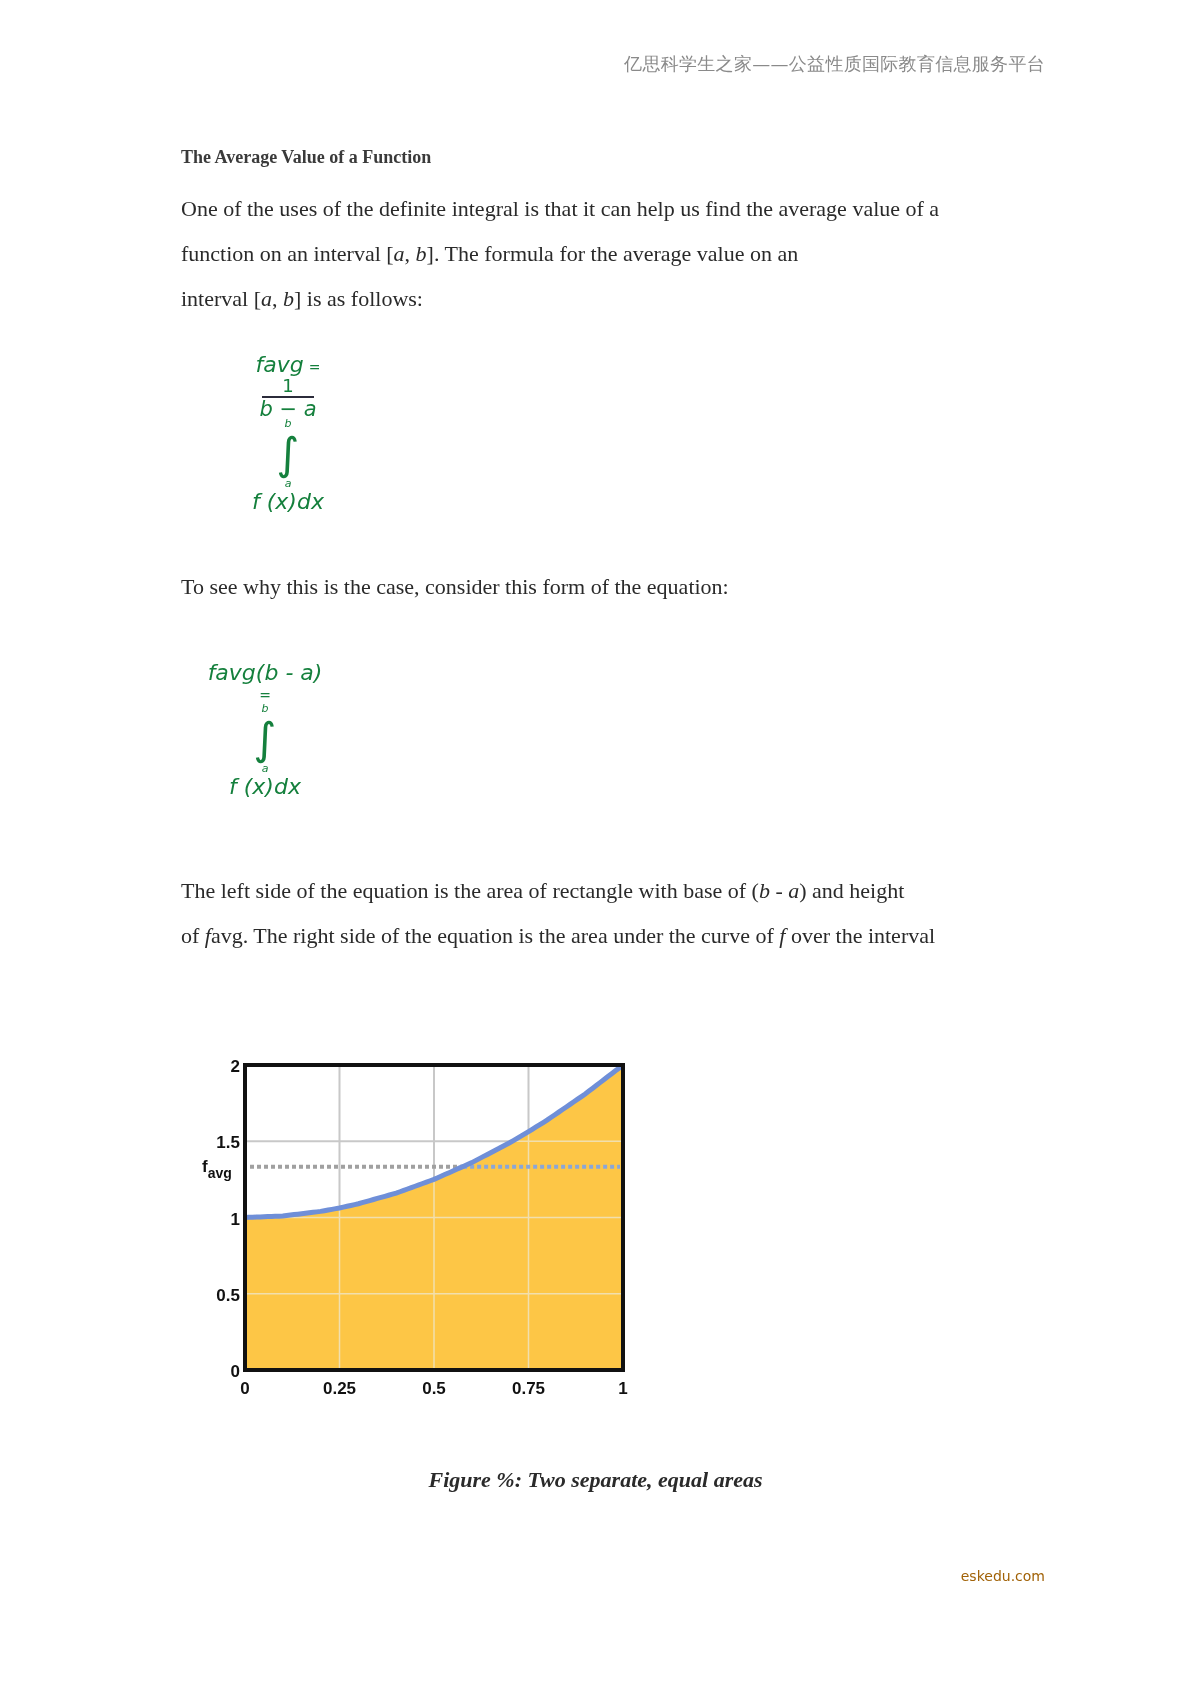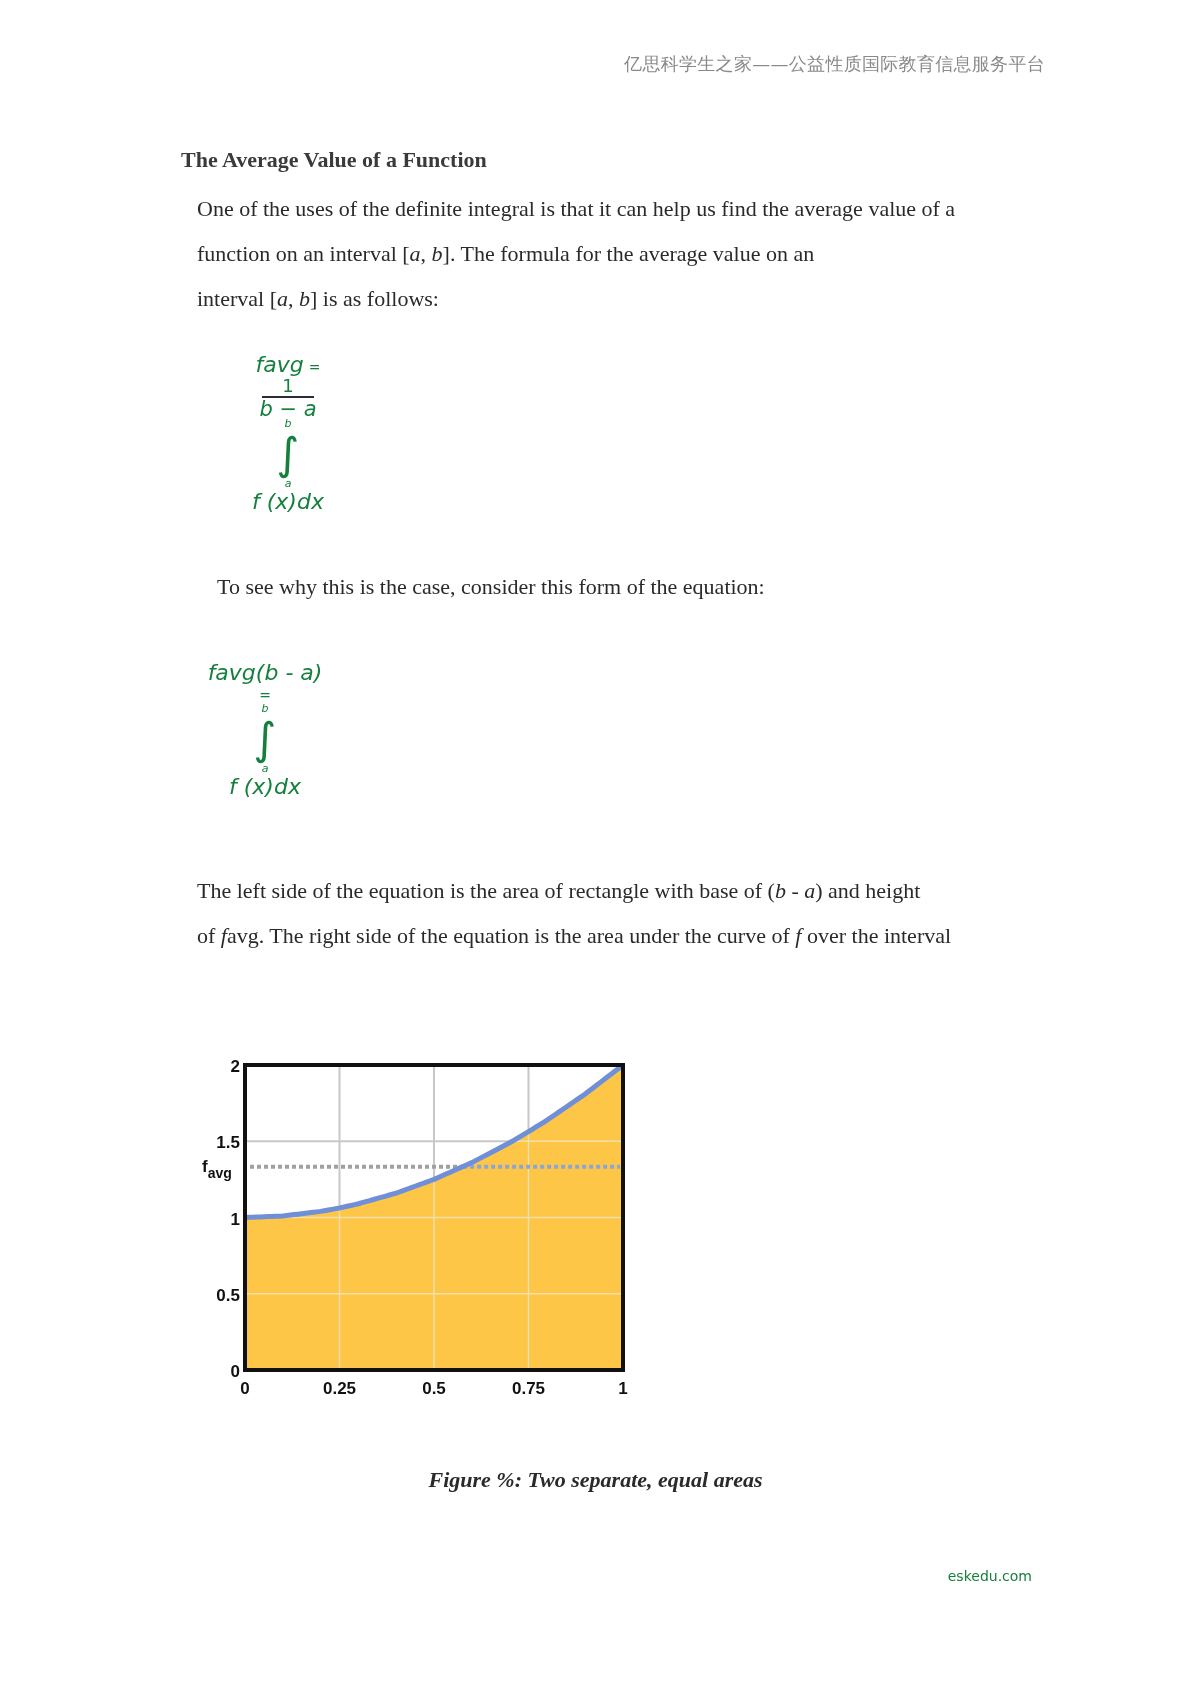--- a/index.html
+++ b/index.html
@@ -1,24 +1,24 @@
 <!DOCTYPE html>
 <html><head>
 <meta charset="utf-8">
 <style>
   html, body { margin: 0; padding: 0; background: #ffffff; }
   body { width: 1191px; height: 1684px; position: relative; overflow: hidden; }
   .header { position: absolute; top: 52px; right: 146px; font-family: "DejaVu Sans", sans-serif; font-size: 18px; color: #8a8a8a; letter-spacing: 0.3px; }
-  .footer { position: absolute; top: 1568px; right: 159px; font-family: "DejaVu Sans", sans-serif; font-size: 14px; color: #15803d; }
+  .footer { position: absolute; top: 1568px; right: 146px; font-family: "DejaVu Sans", sans-serif; font-size: 14px; color: #a16207; }
   .content { position: absolute; left: 181px; top: 0; width: 840px; font-family: "Liberation Serif", serif; color: #2a2a2a; }
-  .title { position: absolute; top: 147px; left: 0; font-size: 22px; font-weight: bold; color: #3a3a3a; white-space: nowrap; }
+  .title { position: absolute; top: 147px; left: 0; font-size: 18px; font-weight: bold; color: #3a3a3a; white-space: nowrap; }
   .para { position: absolute; left: 0; font-size: 22px; line-height: 45px; white-space: nowrap; }
-  .para .line { display: block; margin-left: 16px; }
+  .para .line { display: block; }
   .p1 { top: 186px; }
-  .p2 { top: 572px; line-height: 30px; margin-left: 36px; }
+  .p2 { top: 572px; line-height: 30px; }
   .p3 { top: 868px; }
   i { font-style: italic; }
   .eq { position: absolute; font-family: "DejaVu Sans", sans-serif; color: #15803d; text-align: center; }
   .eq1 { left: 248px; top: 352px; width: 80px; }
   .eq2 { left: 200px; top: 660px; width: 130px; }
   .eq .fx { font-style: italic; font-size: 22px; }
   .eq .num { font-size: 18px; line-height: 18px; }
   .eq .frac-line { width: 52px; height: 1.5px; background: #2b2b3a; margin: 1px auto; }
   .eq .den { font-size: 21px; font-style: italic; line-height: 20px; }
   .eq .lim { font-size: 11px; font-style: italic; line-height: 10px; }

